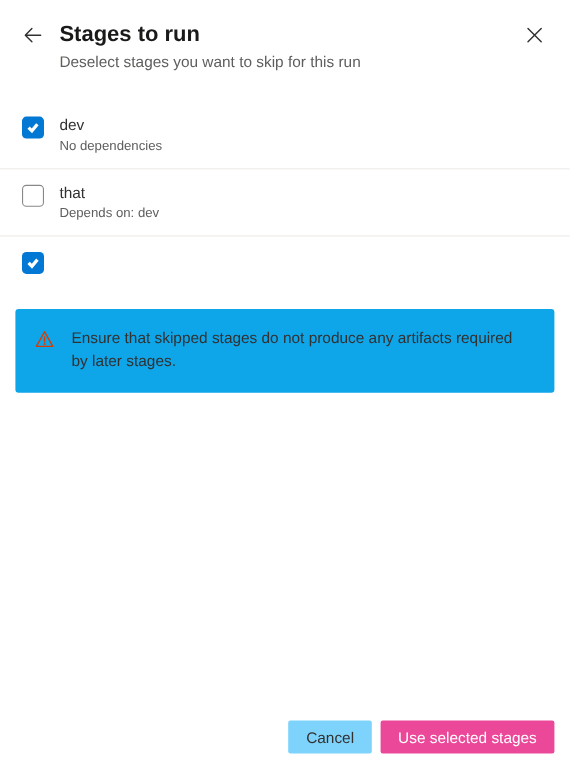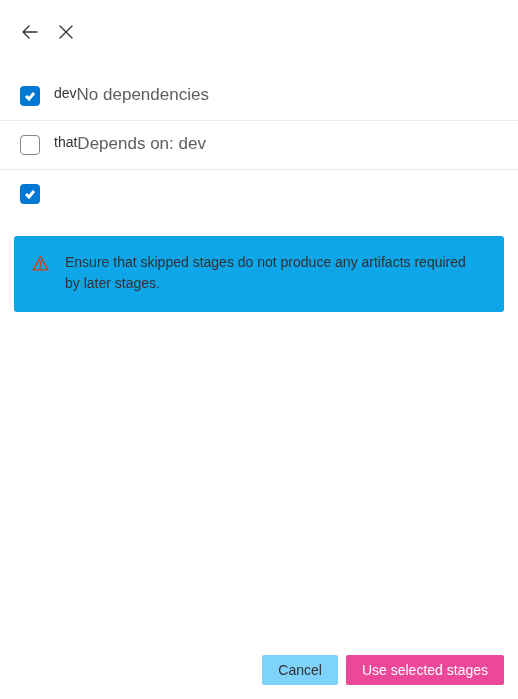--- a/index.html
+++ b/index.html
@@ -98,29 +98,29 @@
     }
     .checkbox svg {
       width: 12px;
       height: 12px;
       stroke: #fff;
       stroke-width: 3;
       fill: none;
     }
     .stage-text {
       display: flex;
-      flex-direction: row;
+      flex-direction: column;
     }
     .stage-name {
       font-size: 14px;
       color: #323130;
       line-height: 1.4;
     }
     .stage-deps {
-      font-size: 17px;
+      font-size: 12px;
       color: #605e5c;
       margin-top: 1px;
     }
     .warning-box {
       margin: 18px 14px 0 14px;
       background: #0ea5e9;
       border-radius: 3px;
       padding: 16px 20px 18px 18px;
       display: flex;
       gap: 16px;
@@ -165,20 +165,24 @@
     }
   </style>
 </head>
 <body>
 
 <div class="header">
   <div class="back-btn">
     <svg viewBox="0 0 16 16">
       <path d="M7 2 L1 8 L7 14 M1.5 8 H15" stroke="currentColor" stroke-width="1.3" fill="none" stroke-linecap="round" stroke-linejoin="round"></path>
     </svg>
+  </div>
+  <div class="titles">
+    <div class="title">Stages to run</div>
+    <div class="subtitle">Deselect stages you want to skip for this run</div>
   </div>
   <div class="close-btn">
     <svg viewBox="0 0 16 16">
       <path d="M2 2 L14 14 M14 2 L2 14" stroke="currentColor" stroke-width="1.3" stroke-linecap="round"></path>
     </svg>
   </div>
 </div>
 
 <div class="stage-list">
 

